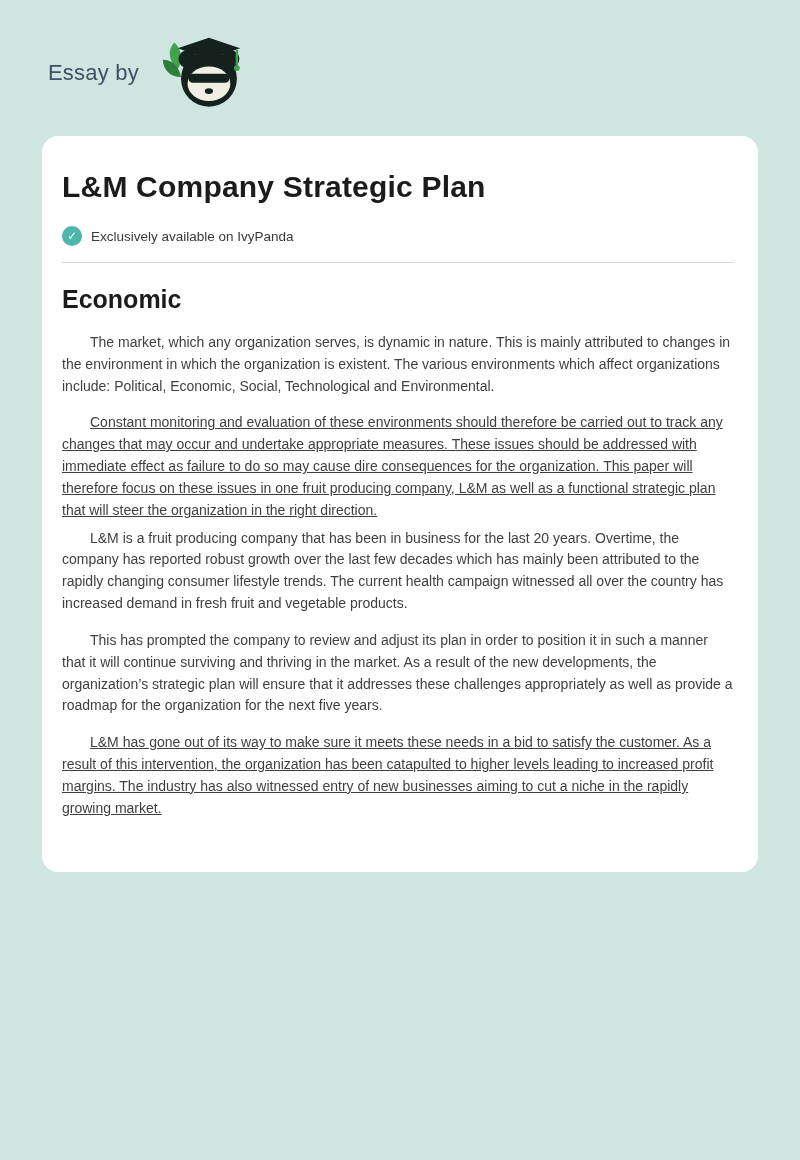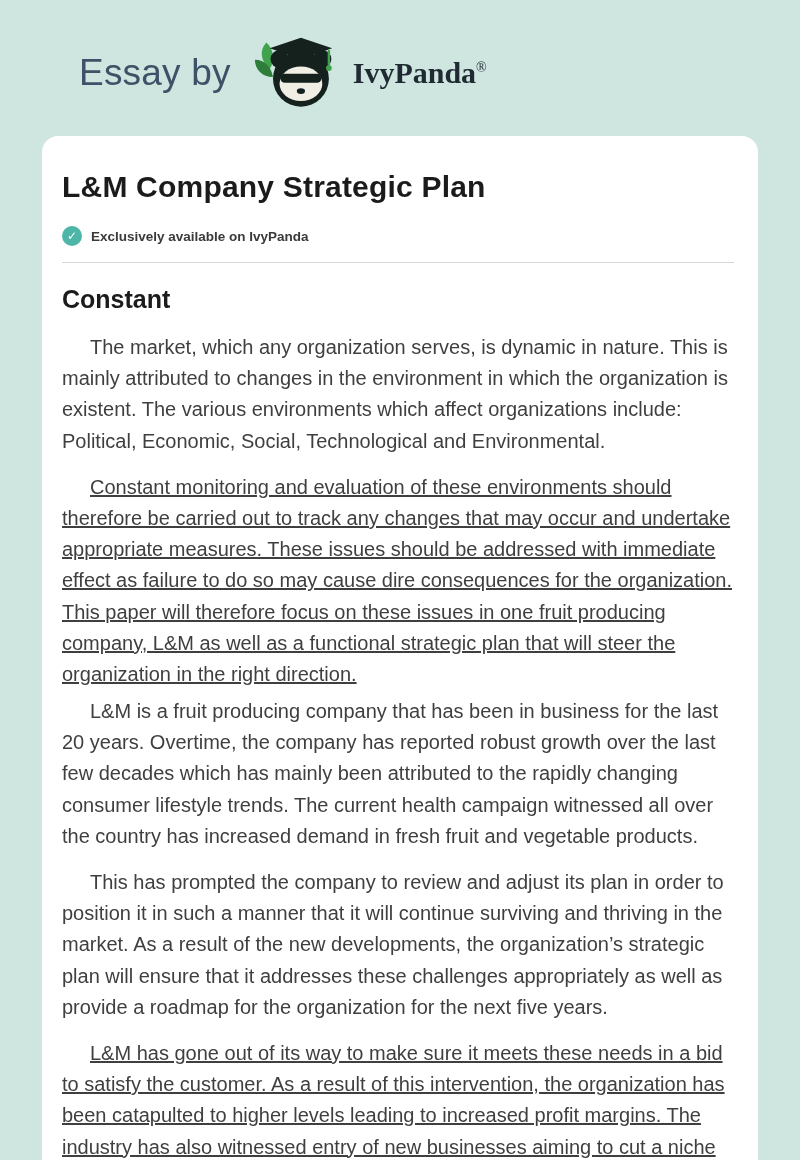--- a/index.html
+++ b/index.html
@@ -25,24 +25,23 @@
     padding: 36px 0 48px 0;
   }
   .site-header {
     display: flex;
     align-items: center;
     gap: 14px;
     padding: 0 48px;
     margin-bottom: 26px;
   }
   .essay-by {
-    font-size: 37px;
+    font-size: 22px;
     color: var(--header-text);
     letter-spacing: 0.2px;
-    margin-left: 31px;
   }
   .logo { display: inline-flex; align-items: center; margin-left: 8px; }
   .brand {
     font-family: "Liberation Serif", "DejaVu Serif", serif;
     font-weight: 700;
     font-size: 30px;
     color: var(--brand-text);
   }
   .brand sup { font-size: 14px; font-weight: 400; vertical-align: super; }
   .card {
@@ -73,36 +72,36 @@
     color: #ffffff;
     font-size: 12px;
     font-weight: 700;
     display: inline-flex;
     align-items: center;
     justify-content: center;
     flex: 0 0 auto;
   }
   .badge-label {
     font-size: 13.5px;
-    font-weight: 700;
+    font-weight: 400;
     color: #3a3a3a;
   }
   hr.divider {
     border: none;
     border-top: 1px solid var(--divider);
     margin: 4px 0 20px 0;
   }
   .card h2 {
     font-size: 25px;
     font-weight: 700;
     color: var(--heading);
     margin: 22px 0 18px 0;
   }
   .card p {
-    font-size: 20px;
+    font-size: 14px;
     line-height: 1.56;
     color: var(--body-text);
     text-indent: 28px;
     margin-bottom: 15px;
   }
   .card section p:last-child { margin-bottom: 6px; text-decoration: underline; }
 </style>
 </head>
 <body>
 
@@ -127,36 +126,35 @@
 
         <ellipse cx="58" cy="67" rx="5" ry="3.5" fill="#14211d"></ellipse>
 
         <polygon points="58,2 96,15 58,28 20,15" fill="#14211d"></polygon>
         <rect x="46" y="21" width="24" height="9" fill="#14211d"></rect>
 
         <path d="M92 17 L92 36" stroke="#3fa34d" stroke-width="3" fill="none"></path>
         <circle cx="92" cy="39" r="3.5" fill="#3fa34d"></circle>
       </svg>
     </span>
-    <span class="brand"><span>IvyPanda</span><sup>®</sup></span>
   </header>
 
   <main class="card">
 
     <h1>L&amp;M Company Strategic Plan</h1>
 
     <div class="badge">
       <span class="check">✓</span>
       <span class="badge-label">Exclusively available on IvyPanda</span>
     </div>
 
     <hr class="divider">
 
     <section>
-      <h2>Constant</h2>
+      <h2>Economic</h2>
       <p>The market, which any organization serves, is dynamic in nature. This is mainly attributed to changes in the environment in which the organization is existent. The various environments which affect organizations include: Political, Economic, Social, Technological and Environmental.</p>
       <p>Constant monitoring and evaluation of these environments should therefore be carried out to track any changes that may occur and undertake appropriate measures. These issues should be addressed with immediate effect as failure to do so may cause dire consequences for the organization. This paper will therefore focus on these issues in one fruit producing company, L&amp;M as well as a functional strategic plan that will steer the organization in the right direction.</p>
     </section>
 
     <section>
       <p>L&amp;M is a fruit producing company that has been in business for the last 20 years. Overtime, the company has reported robust growth over the last few decades which has mainly been attributed to the rapidly changing consumer lifestyle trends. The current health campaign witnessed all over the country has increased demand in fresh fruit and vegetable products.</p>
       <p>This has prompted the company to review and adjust its plan in order to position it in such a manner that it will continue surviving and thriving in the market. As a result of the new developments, the organization’s strategic plan will ensure that it addresses these challenges appropriately as well as provide a roadmap for the organization for the next five years.</p>
       <p>L&amp;M has gone out of its way to make sure it meets these needs in a bid to satisfy the customer. As a result of this intervention, the organization has been catapulted to higher levels leading to increased profit margins. The industry has also witnessed entry of new businesses aiming to cut a niche in the rapidly growing market.</p>
     </section>
 

